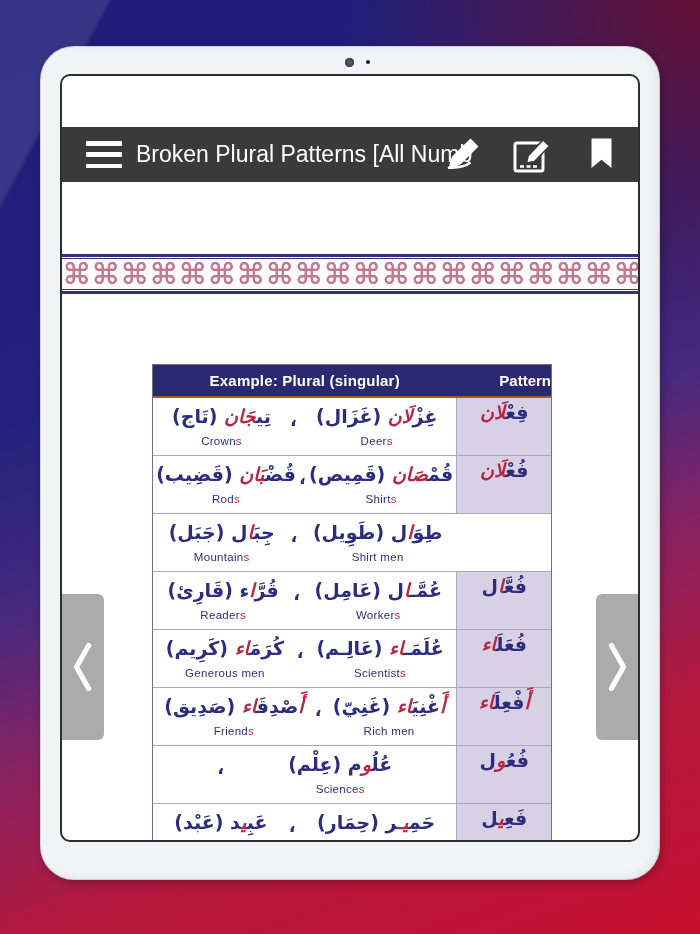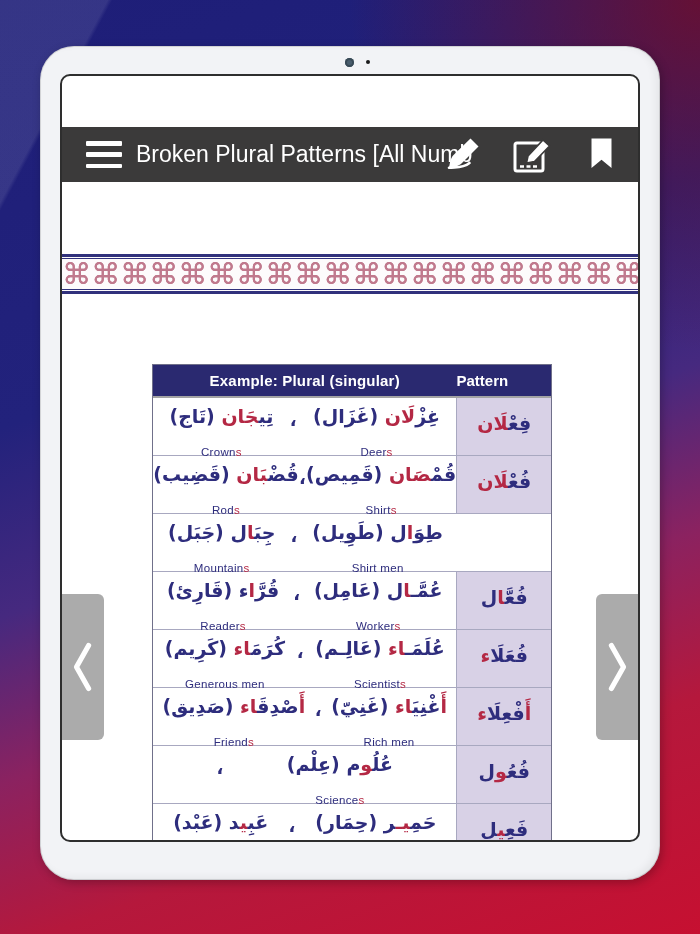--- a/index.html
+++ b/index.html
@@ -43,36 +43,36 @@
     border-top:3px solid var(--ornament_line);border-bottom:3px solid var(--ornament_line);
     background:#fdfbfc;}
   .ornament-inner{position:absolute;left:0;top:1px;right:0;bottom:1px;
     border-top:1px solid var(--ornament_line);border-bottom:1px solid var(--ornament_line);
     overflow:hidden;text-align:center;}
   .ornament-row{font-family:"DejaVu Sans",sans-serif;font-size:29px;line-height:31px;
     color:var(--ornament_pink);letter-spacing:0px;white-space:nowrap;text-shadow:0 0 0 var(--ornament_pink);}
 
   
   .ptable{position:absolute;left:90px;top:288px;width:400px;border:1.5px solid #70708a;background:#fff;}
-  .thead{display:flex;height:33px;background:var(--header_bg);border-bottom:2px solid #a3a3a3;
+  .thead{display:flex;height:33px;background:var(--header_bg);border-bottom:2px solid #a16207;
     color:#fff;font-weight:bold;font-size:15px;}
   .th-example{width:305px;text-align:center;line-height:31px;letter-spacing:.2px;}
-  .th-pattern{width:95px;text-align:left;line-height:31px;}
+  .th-pattern{width:95px;text-align:right;line-height:31px;}
   .trow{display:flex;height:58px;border-bottom:1px solid #a8a8c0;}
   .trow:last-child{border-bottom:none;}
   .cell-ex{width:305px;direction:rtl;display:flex;justify-content:space-evenly;align-items:flex-start;padding-top:4px;background:#fff;}
   .cell-pat{width:95px;background:var(--pattern_bg);border-left:1px solid #a8a8c0;
-    text-align:center;padding-top:11px;}
+    text-align:center;padding-top:0;}
   .ar{direction:rtl;font-family:"DejaVu Sans",sans-serif;font-weight:bold;font-size:19px;line-height:28px;white-space:nowrap;}
   .cell-pat .ar{font-size:19px;}
   .seg-n{color:var(--navy);}
-  .seg-r{color:var(--red);}
+  .seg-r{color:var(--red);font-style:italic;}
   .sg{color:var(--navy);margin-top:44px;}
   .ex{display:flex;flex-direction:column;align-items:center;}
-  .en{direction:ltr;font-size:11.5px;color:var(--navy);letter-spacing:.3px;margin-top:16px;}
+  .en{direction:ltr;font-size:11.5px;color:var(--navy);letter-spacing:.3px;margin-top:5px;}
   .en .red{color:var(--red);}
   .comma{font-family:"DejaVu Sans",sans-serif;font-weight:bold;font-size:18px;color:var(--navy);padding-top:7px;}
 
   
   .nav-tab{position:absolute;width:42px;height:146px;background:#ababab;display:flex;align-items:center;justify-content:center;cursor:pointer;}
   .nav-left{left:0;top:518px;border-radius:0 6px 6px 0;}
   .nav-right{right:0;top:518px;border-radius:6px 0 0 6px;}
 </style>
 </head>
 <body>

